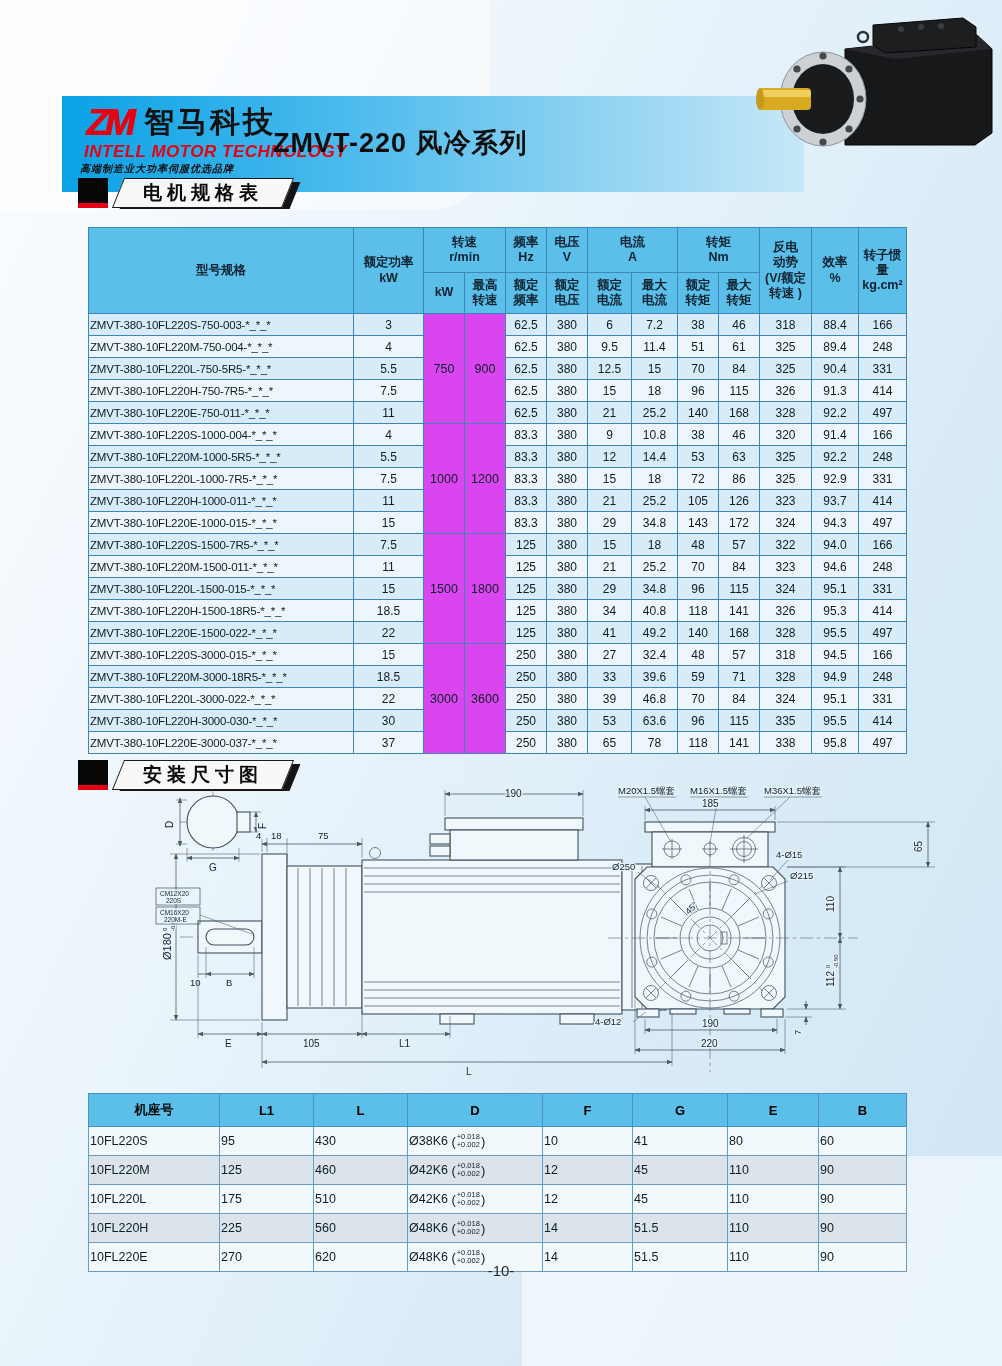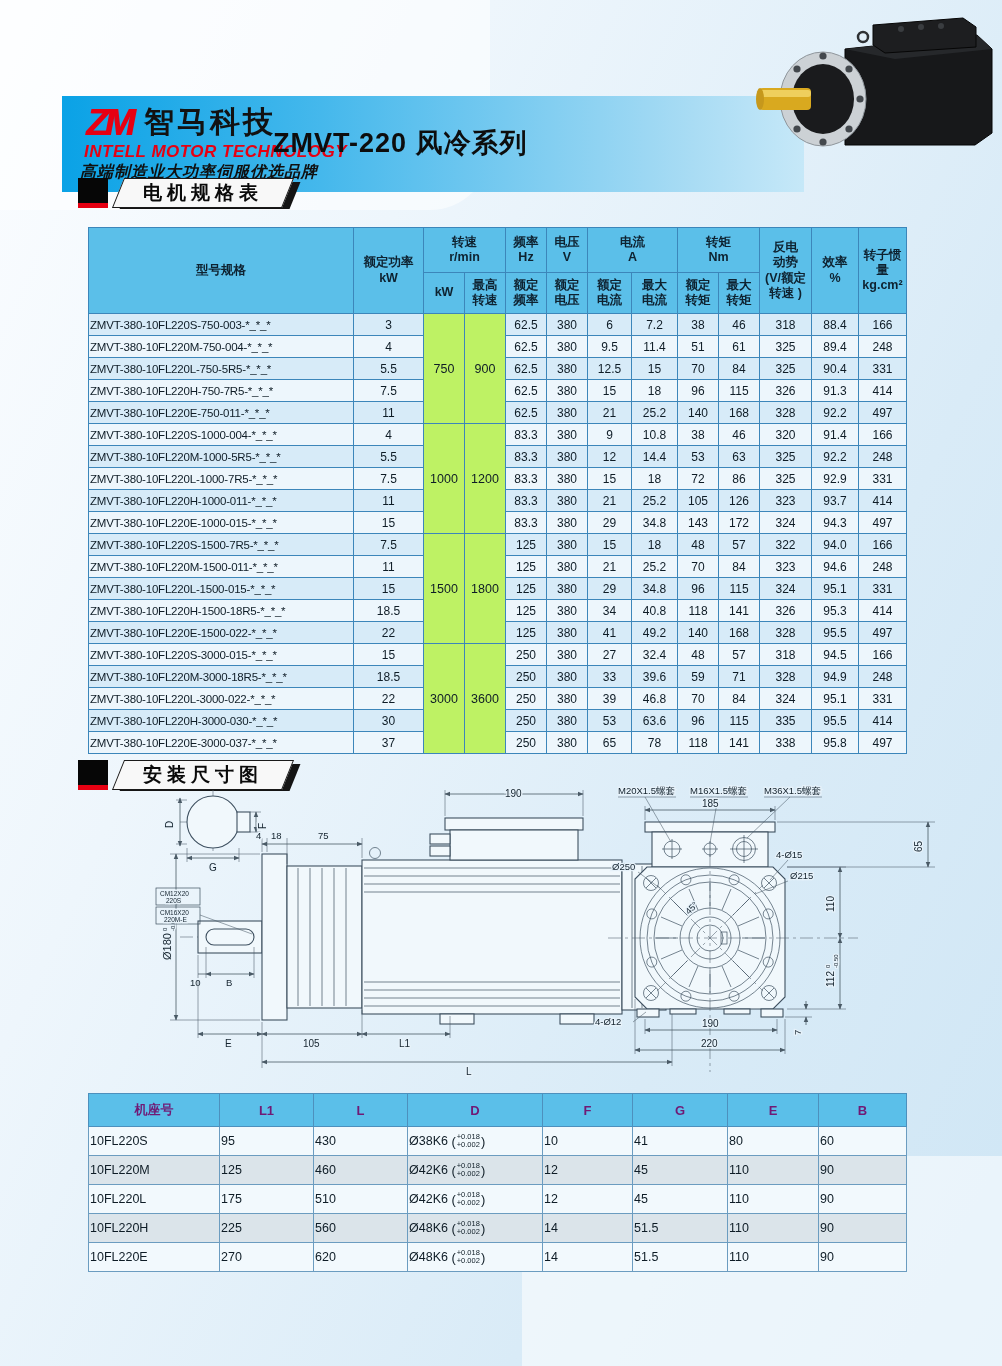--- a/index.html
+++ b/index.html
@@ -11,21 +11,21 @@
   .blob.br{right:-80px;bottom:-90px;width:560px;height:300px;}
 
   
   .banner{position:absolute;left:62px;top:96px;width:742px;height:96px;
           background:linear-gradient(90deg,#0aa2e6 0%,#45b8ec 35%,#a9dcf4 85%,#c6e8f8 100%);}
   .logo-glyph{position:absolute;left:24px;top:6px;width:58px;height:42px;color:#e60012;
               font-weight:bold;font-style:italic;font-size:37px;letter-spacing:-4px;line-height:42px;
               text-shadow:1px 0 #e60012;}
   .logo-zh{position:absolute;left:82px;top:6px;font-size:30px;font-weight:bold;color:#121212;letter-spacing:3px;}
   .logo-en{position:absolute;left:22px;top:46px;font-size:17px;font-weight:bold;font-style:italic;color:#e60012;letter-spacing:.5px;}
-  .logo-tag{position:absolute;left:18px;top:66px;font-size:16px;font-weight:bold;font-style:italic;color:#101010;letter-spacing:1px;}
+  .logo-tag{position:absolute;left:18px;top:66px;font-size:10px;font-weight:bold;font-style:italic;color:#101010;letter-spacing:1px;}
   .banner-title{position:absolute;left:211px;top:29px;font-size:27px;font-weight:bold;color:#0d0d0d;letter-spacing:1px;}
 
   
   .ribbon{position:absolute;left:78px;height:36px;}
   .ribbon .sq{position:absolute;left:0;top:0;width:30px;height:25px;background:#060606;}
   .ribbon .rd{position:absolute;left:0;top:25px;width:30px;height:5px;background:#e60012;}
   .ribbon .band{position:absolute;left:40px;top:0;height:30px;}
   .ribbon .bk{position:absolute;left:7px;top:4px;width:100%;height:27px;background:#141414;transform:skewX(-22deg);}
   .ribbon .wt{position:relative;height:28px;background:#f8f8f8;transform:skewX(-22deg);padding:0 24px;border:1px solid #1a1a1a;}
   .ribbon .wt span{display:inline-block;transform:skewX(22deg);font-size:19px;font-weight:bold;letter-spacing:5px;line-height:28px;color:#0a0a0a;white-space:nowrap;}
@@ -33,25 +33,25 @@
   
   .spec-table{position:absolute;left:88px;top:227px;width:818px;border-collapse:collapse;table-layout:fixed;}
   .spec-table th{background:#5bbfe9;border:1px solid #3c86ba;font-size:12.5px;font-weight:600;color:#0e2230;
                  white-space:pre-line;line-height:1.22;padding:2px 0;}
   .spec-table thead tr:first-child th{height:40px;}
   .spec-table thead tr:last-child th{height:36px;}
   .spec-table td{border:1px solid #3c86ba;text-align:center;font-size:12px;color:#0e1c26;height:21px;padding:0 1px;}
   .spec-table td.model{text-align:left;font-size:11.5px;letter-spacing:-.2px;}
   .spec-table tbody tr:nth-child(odd){background:#d7ebf8;}
   .spec-table tbody tr:nth-child(even){background:#edf6fc;}
-  .spec-table td.merge{background:#bef264;font-size:12.5px;}
+  .spec-table td.merge{background:#d946ef;font-size:12.5px;}
 
   
   .dim-table{position:absolute;left:88px;top:1093px;width:818px;border-collapse:collapse;table-layout:fixed;}
-  .dim-table th{background:#5bbfe9;border:1px solid #4d90bd;font-size:13px;font-weight:600;color:#701a75;height:30px;}
+  .dim-table th{background:#5bbfe9;border:1px solid #4d90bd;font-size:13px;font-weight:600;color:#000000;height:30px;}
   .dim-table td{border:1px solid #6b9cc0;text-align:left;font-size:12.5px;color:#0e1c26;height:26px;}
   .dim-table tbody tr:nth-child(odd){background:#f2f9fd;}
   .dim-table tbody tr:nth-child(even){background:#dbe4ea;}
   .tol{display:inline-flex;flex-direction:column;font-size:7.5px;line-height:1.1;vertical-align:middle;margin:0 1px;}
   .tol i{font-style:normal;}
   .paren{font-size:13px;vertical-align:middle;}
 
   
   .drawing{position:absolute;left:140px;top:782px;width:810px;height:303px;}
   .drawing text{fill:#14232e;font-family:"Liberation Sans",sans-serif;
@@ -799,13 +799,14 @@
               <i>+0.002</i>
             </span><span class="paren">)</span></td>
           <td>14</td>
           <td>51.5</td>
           <td>110</td>
           <td>90</td>
         </tr>
       </tbody>
   </table>
 
+  <div class="page-num">-10-</div>
 </div>
 
 </body></html>

